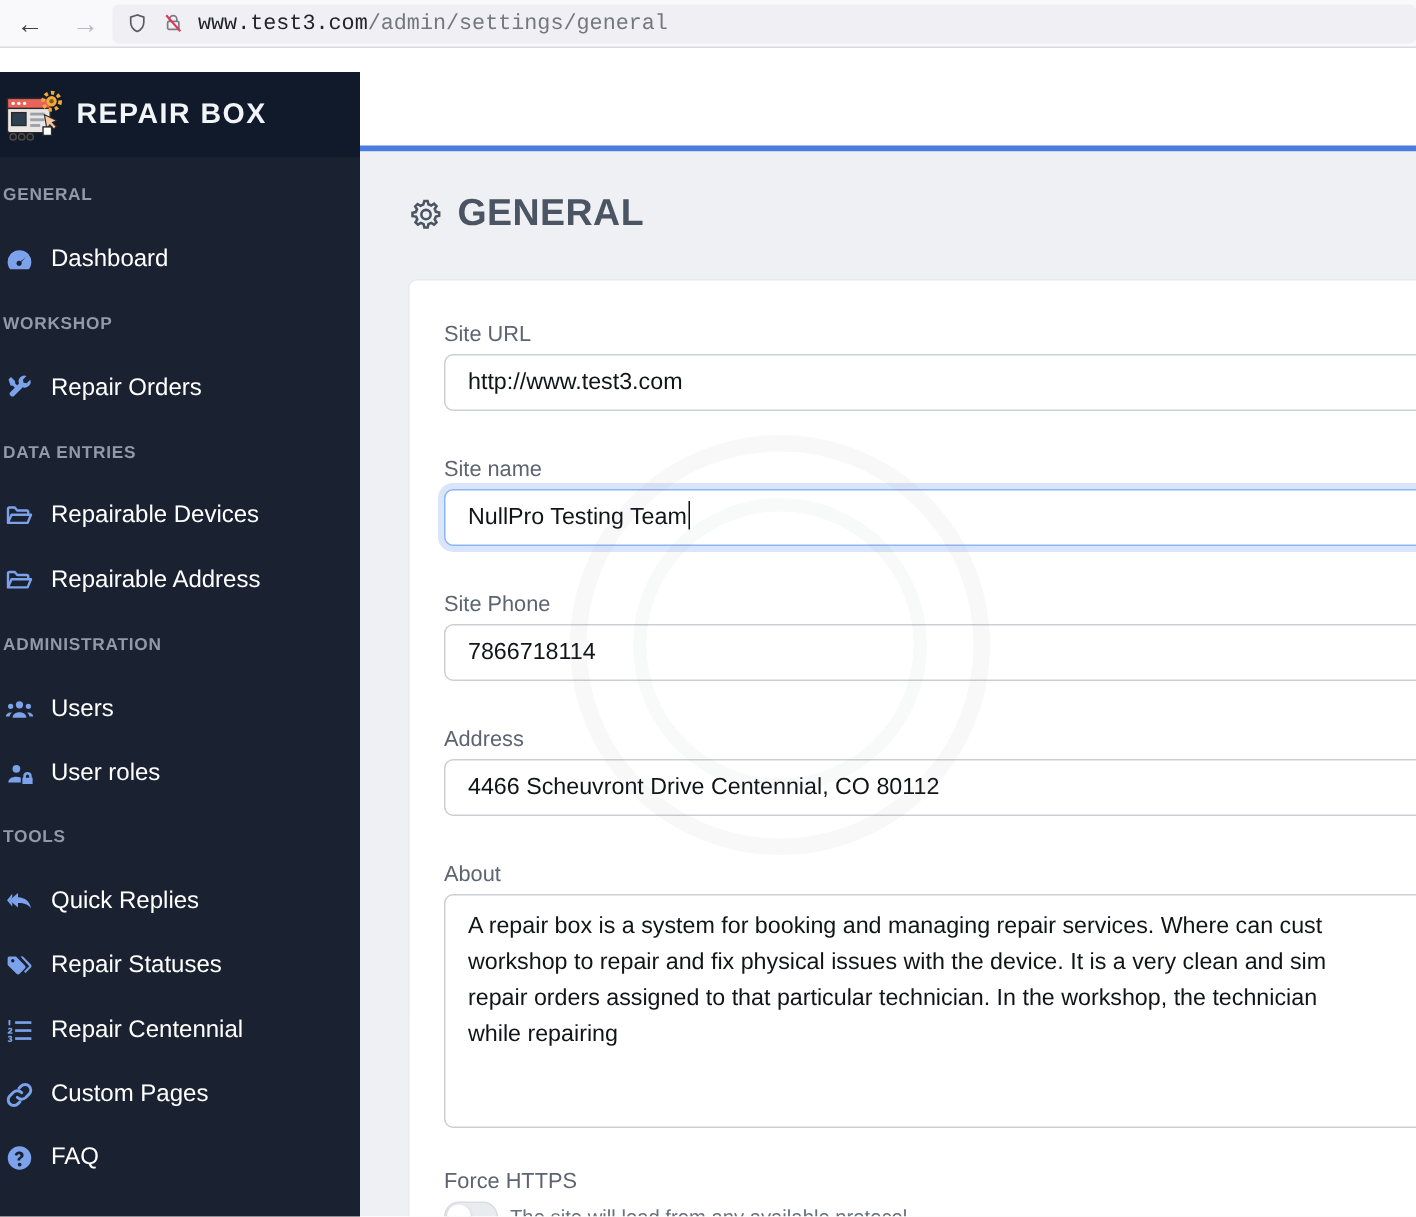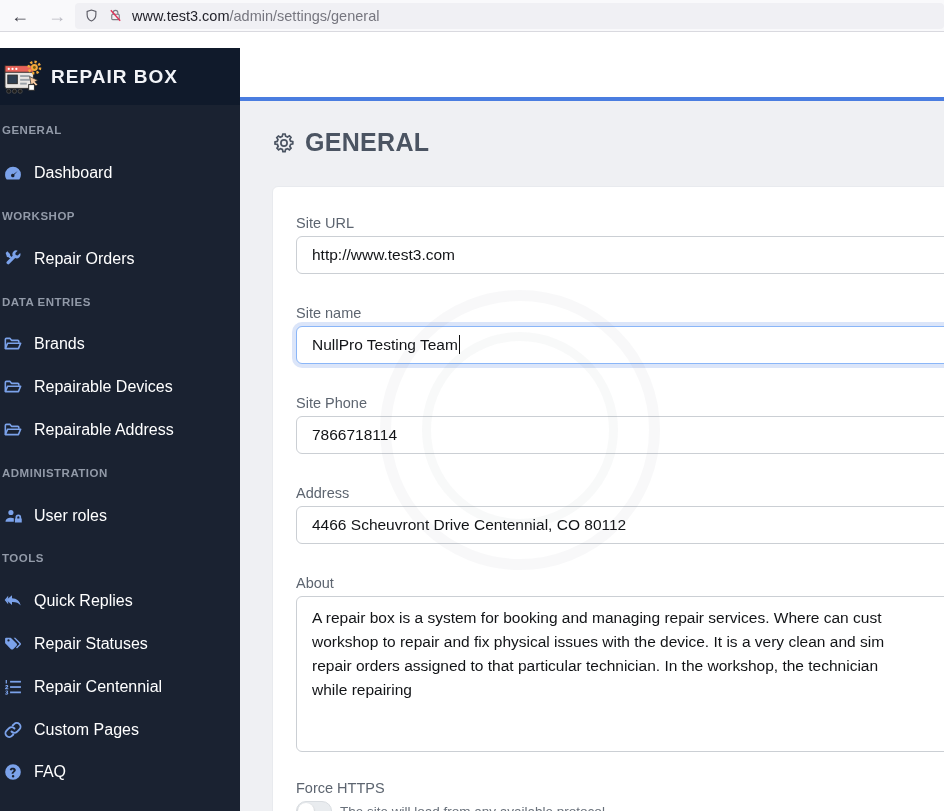--- a/index.html
+++ b/index.html
@@ -8,21 +8,21 @@
 
   .screen { position: relative; width: 944px; height: 811px; overflow: hidden; }
 
   
   .browser-bar { position: absolute; left:0; top:0; width:944px; height:32px;
     background:#f9f9fb; border-bottom:1px solid #d9d9df; display:flex; align-items:center; }
   .nav-arrow { width:18px; text-align:center; font-size:18px; line-height:30px; color:#40404a; }
   .nav-arrow.back { margin-left:11px; }
   .nav-arrow.fwd { margin-left:19px; color:#b9b9c2; }
   .url-pill { flex:1; height:26px; margin-left:9px; background:#f0f0f4; border-radius:4px;
-    display:flex; align-items:center; padding:0 9px; gap:9px; }
+    display:flex; align-items:center; padding:0 9px; gap:9px;font-family:Liberation Mono, monospace; }
   .url-pill svg { flex:none; }
   .url-text { font-size:14.5px; white-space:nowrap; color:#76767f; }
   .url-text .host { color:#23232b; }
 
   
   .app { position:absolute; left:0; top:32px; width:944px; height:779px; background:#fff; }
 
   
   .sidebar { position:absolute; left:0; top:6px; width:240px; height:773px;
     background:#1a2231; overflow:hidden;margin-top:10px; }
@@ -220,40 +220,40 @@
           <span>Repair Orders</span>
         </div>
 
         <div class="side-row sec-label">DATA ENTRIES</div>
         <div class="side-row side-item">
           <span class="ic">
               <svg>
                 <use href="#i-folder"></use>
               </svg>
             </span>
-          <span>Brands</span>
+          <span>Repairable Devices</span>
         </div>
         <div class="side-row side-item">
           <span class="ic">
               <svg>
                 <use href="#i-folder"></use>
               </svg>
             </span>
-          <span>Repairable Devices</span>
-        </div>
-        <div class="side-row side-item">
-          <span class="ic">
-              <svg>
-                <use href="#i-folder"></use>
-              </svg>
-            </span>
           <span>Repairable Address</span>
         </div>
 
         <div class="side-row sec-label">ADMINISTRATION</div>
+        <div class="side-row side-item">
+          <span class="ic">
+              <svg>
+                <use href="#i-users"></use>
+              </svg>
+            </span>
+          <span>Users</span>
+        </div>
         <div class="side-row side-item">
           <span class="ic">
               <svg>
                 <use href="#i-userlock"></use>
               </svg>
             </span>
           <span>User roles</span>
         </div>
 
         <div class="side-row sec-label">TOOLS</div>

